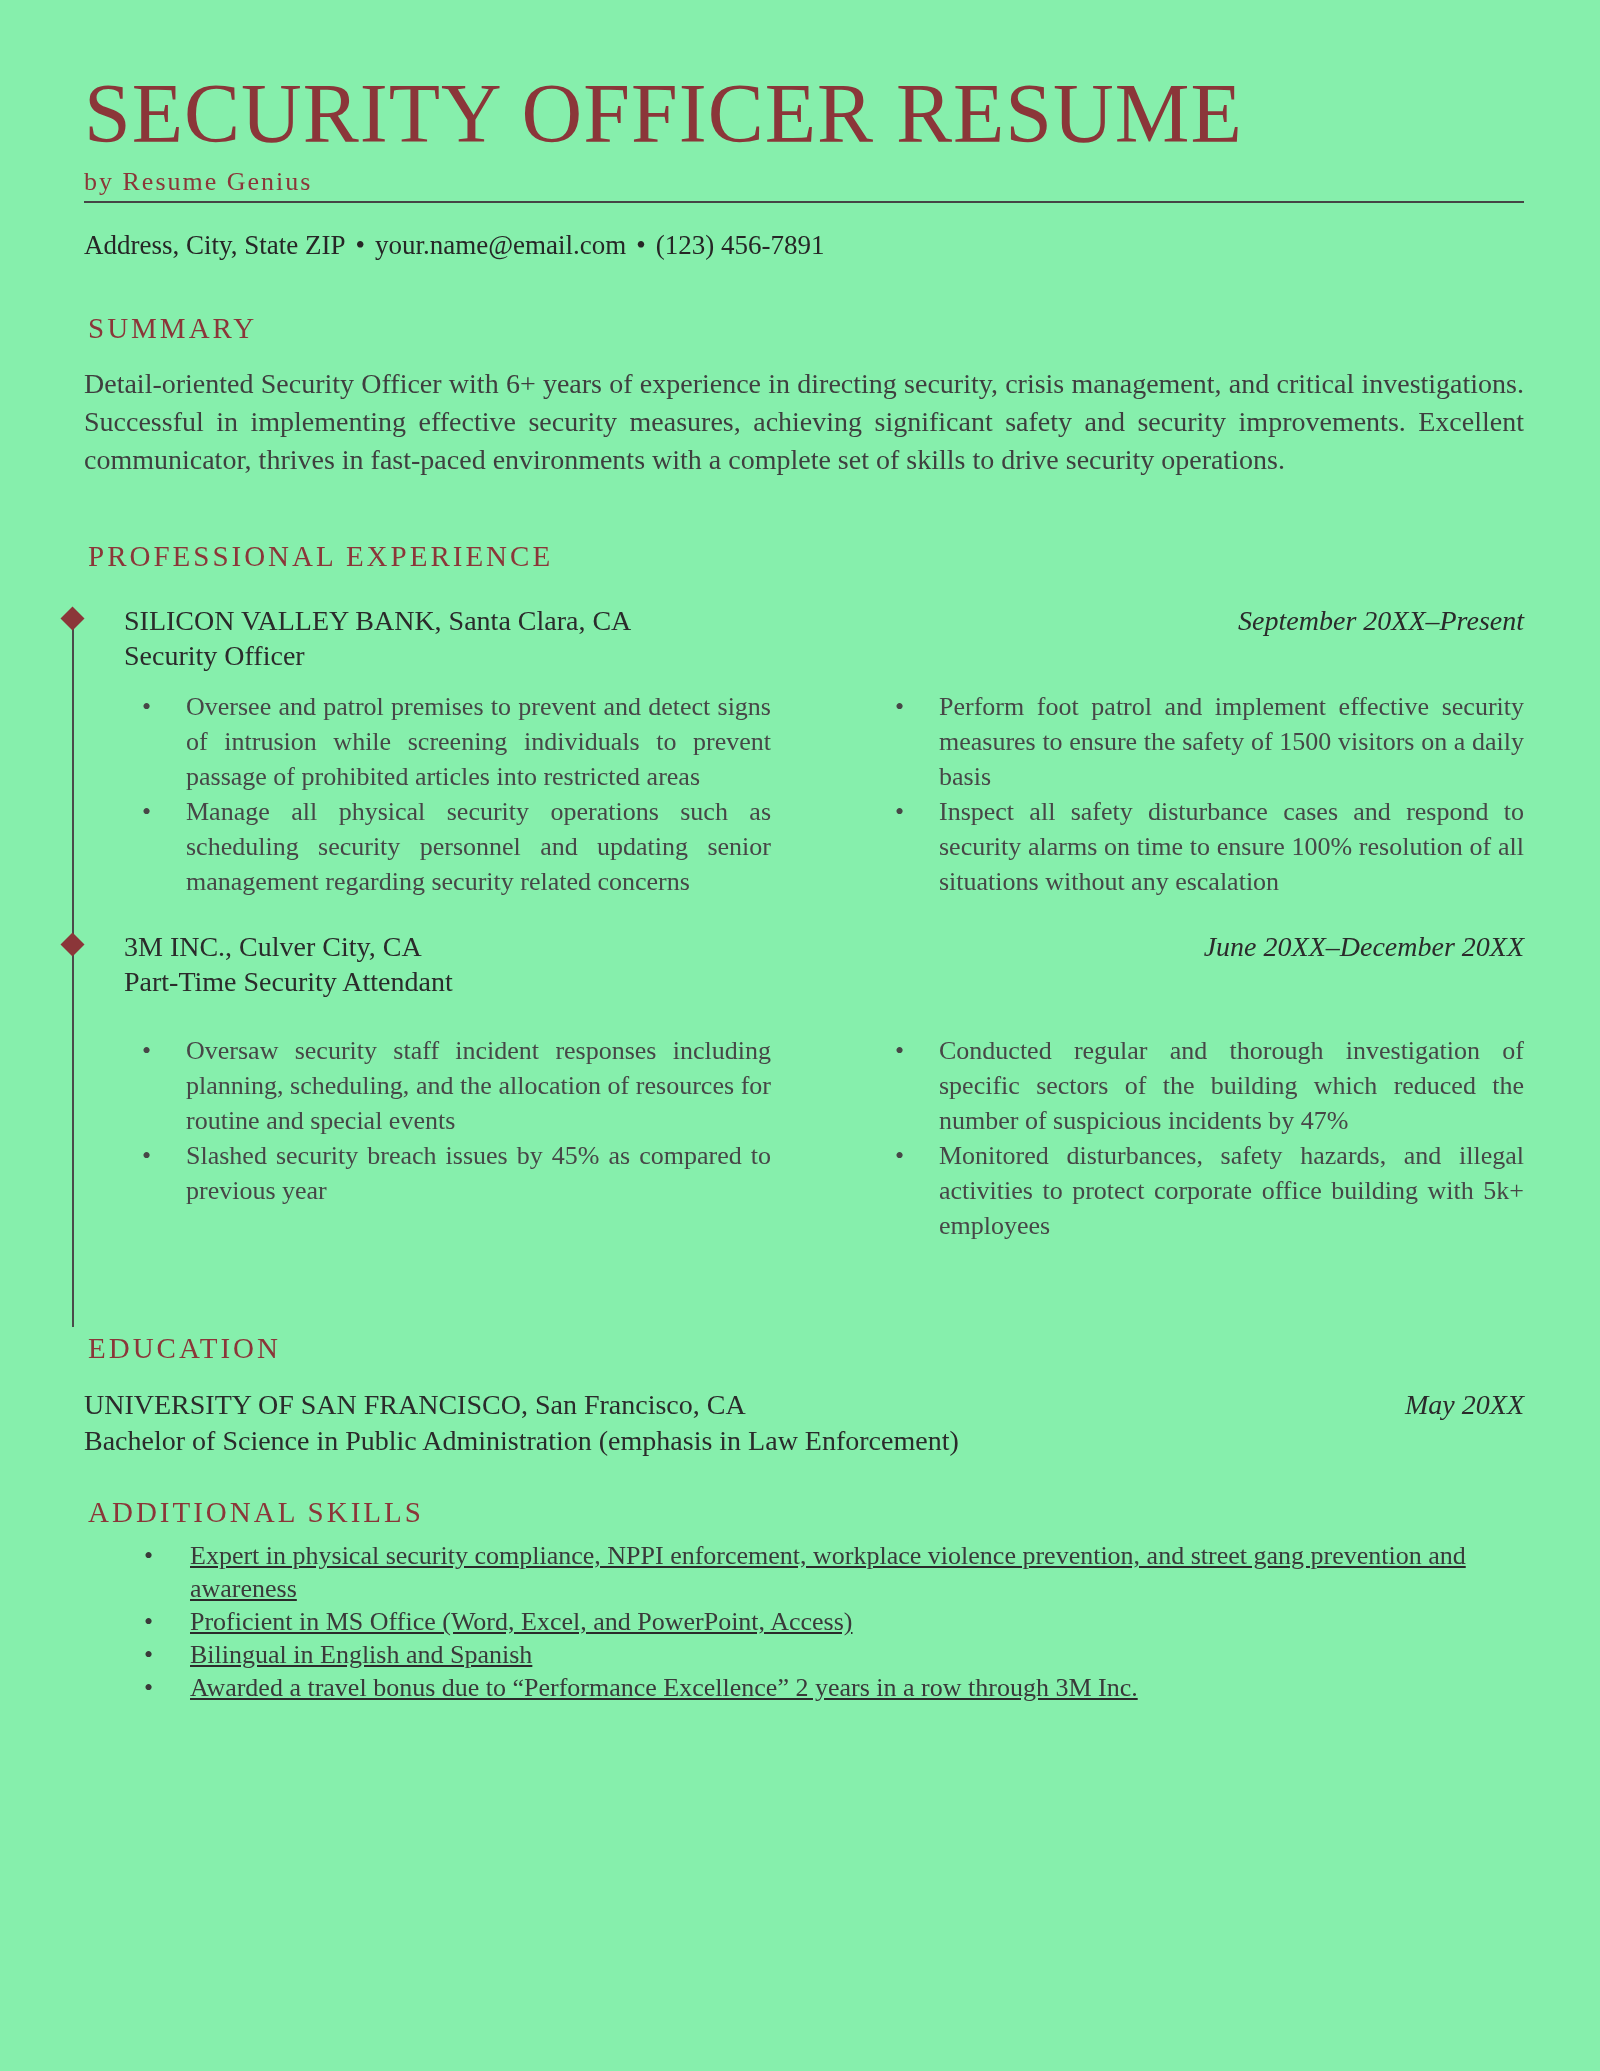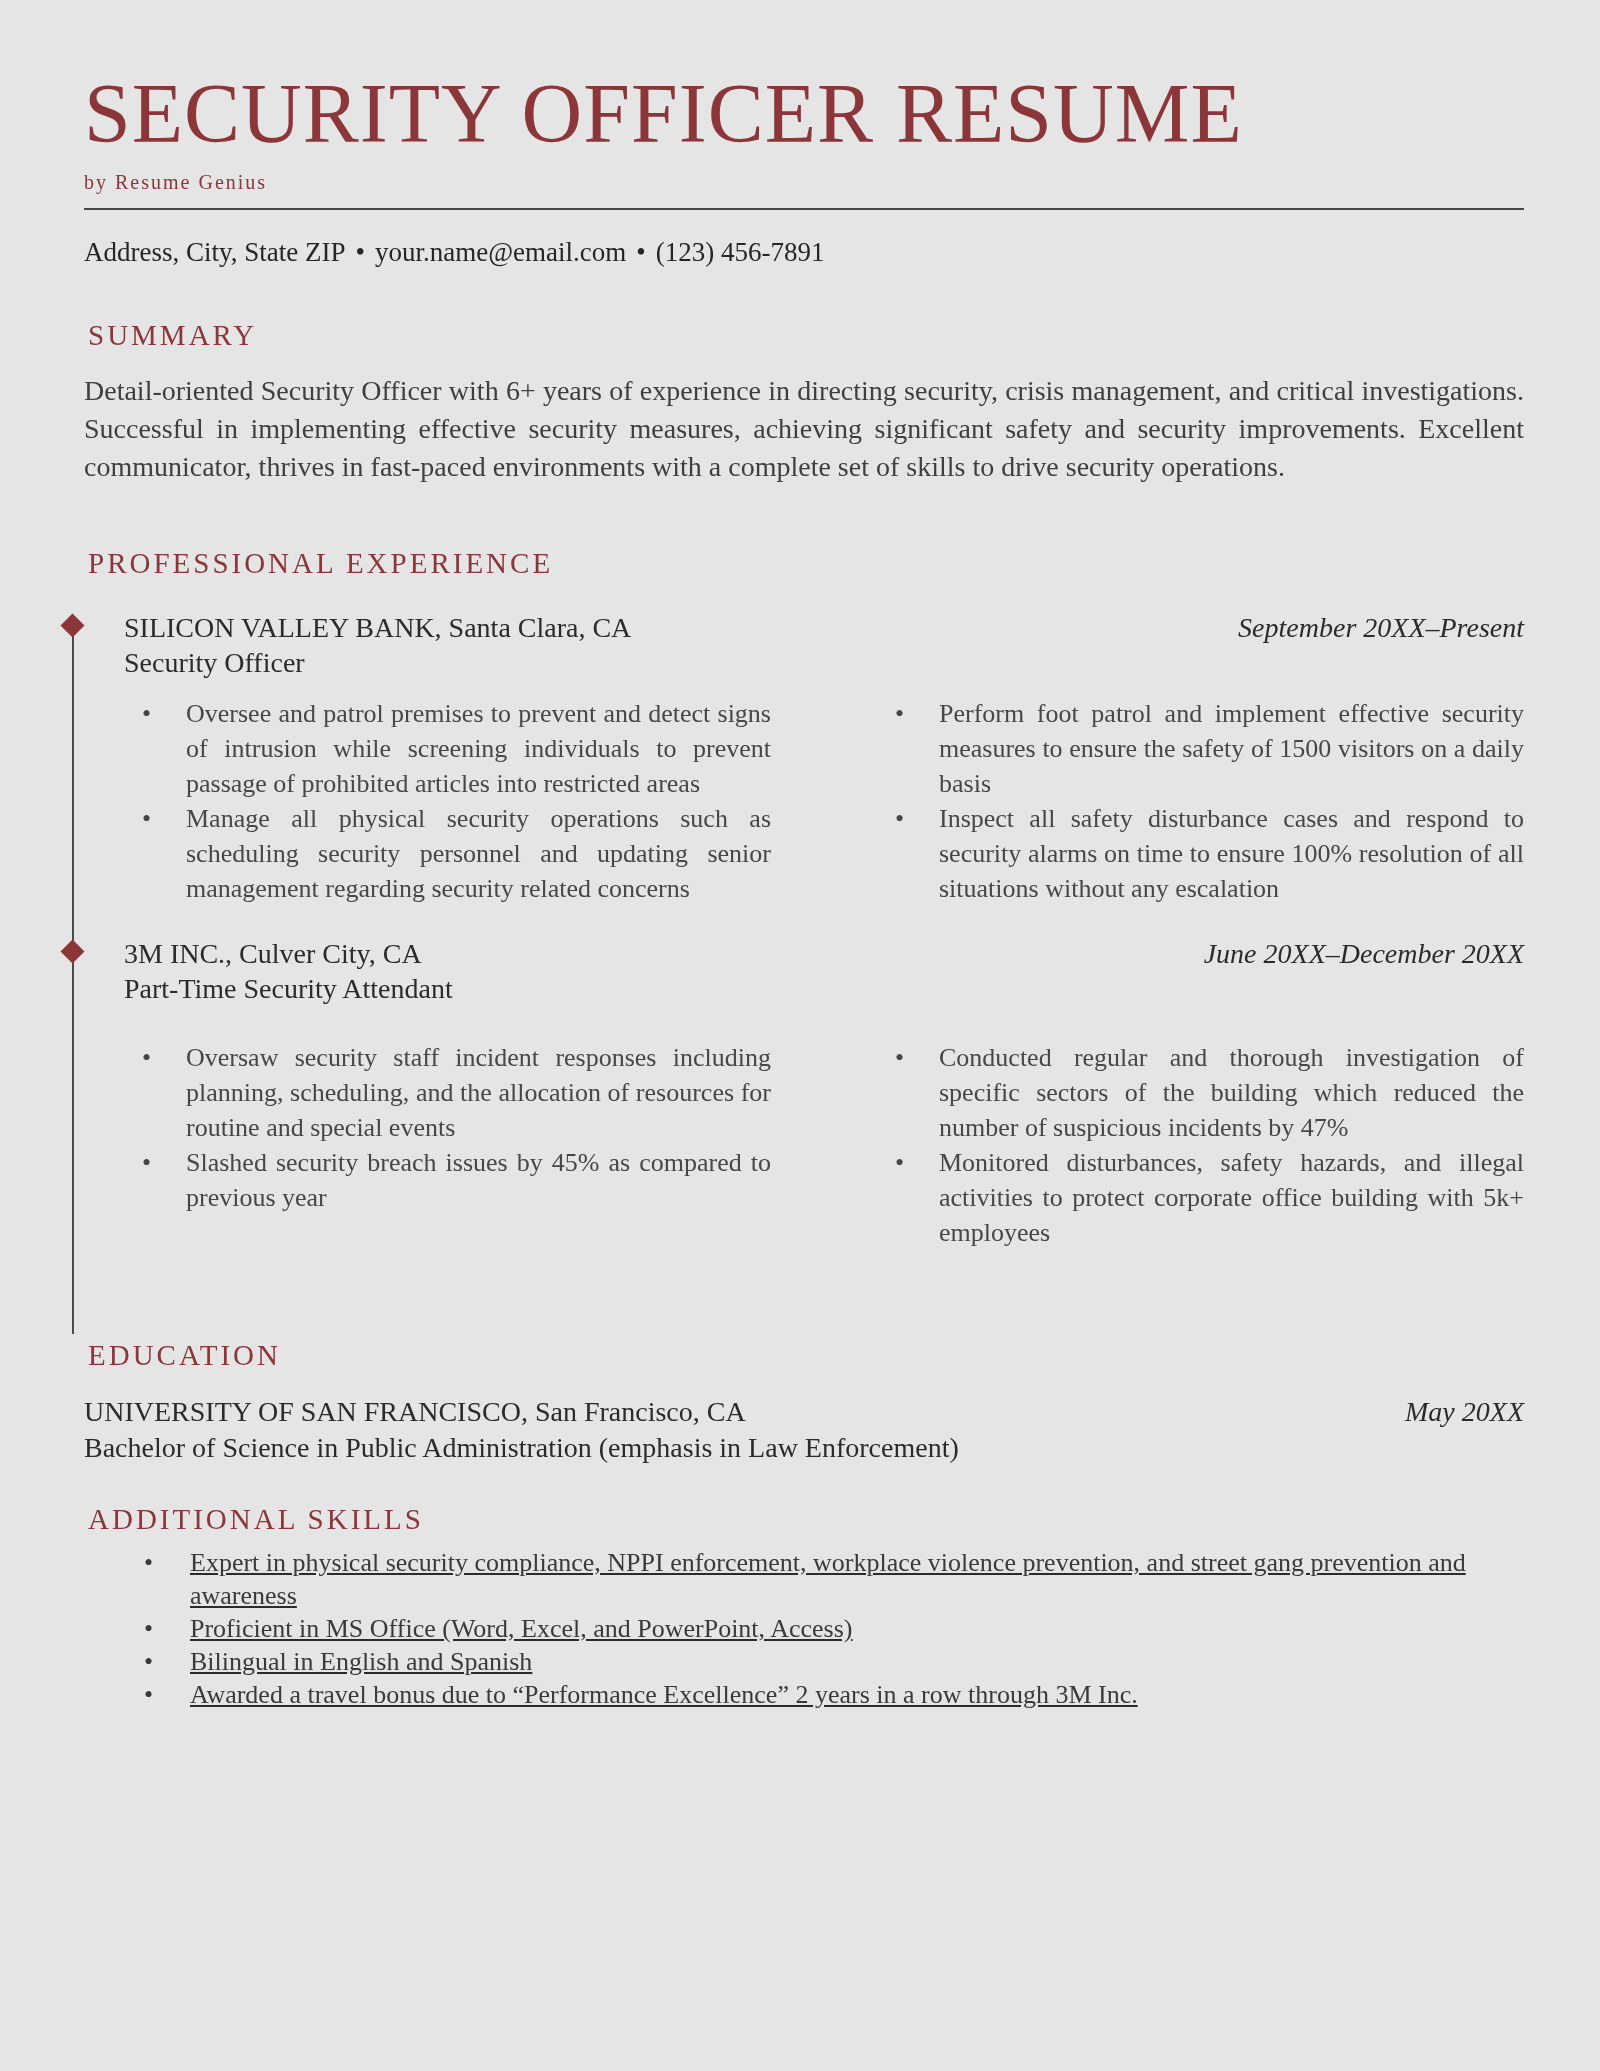--- a/index.html
+++ b/index.html
@@ -1,43 +1,43 @@
 <!DOCTYPE html>
 <html style="--accent: #8b3639;"><head>
 <meta charset="utf-8">
 <style>
   * { box-sizing: border-box; }
   html, body { margin: 0; padding: 0; background: #ffffff; }
   .page {
     position: relative;
     width: 1600px;
     height: 2071px;
-    background: #e5e5e5;
+    background: #86efac;
     font-family: "Liberation Serif", "DejaVu Serif", serif;
     padding: 70px 76px 0 84px;
     overflow: hidden;
     color: #2b2b2b;
   }
   
   .title {
     margin: 0;
     font-size: 84px;
     line-height: 1.04;
     font-weight: normal;
     letter-spacing: 1px;
     color: var(--accent, #8b3639);
     white-space: nowrap;
   }
   .byline {
     margin-top: 10px;
-    font-size: 20px;
+    font-size: 26px;
     line-height: 30px;
     letter-spacing: 2px;
     color: var(--accent, #8b3639);
-    padding-bottom: 11px;
+    padding-bottom: 4px;
     border-bottom: 2px solid #454545;
   }
   .contact {
     margin-top: 26px;
     font-size: 27px;
     line-height: 32px;
     color: #262626;
   }
   .contact .sep { padding: 0 10px; color: #262626; }
   

